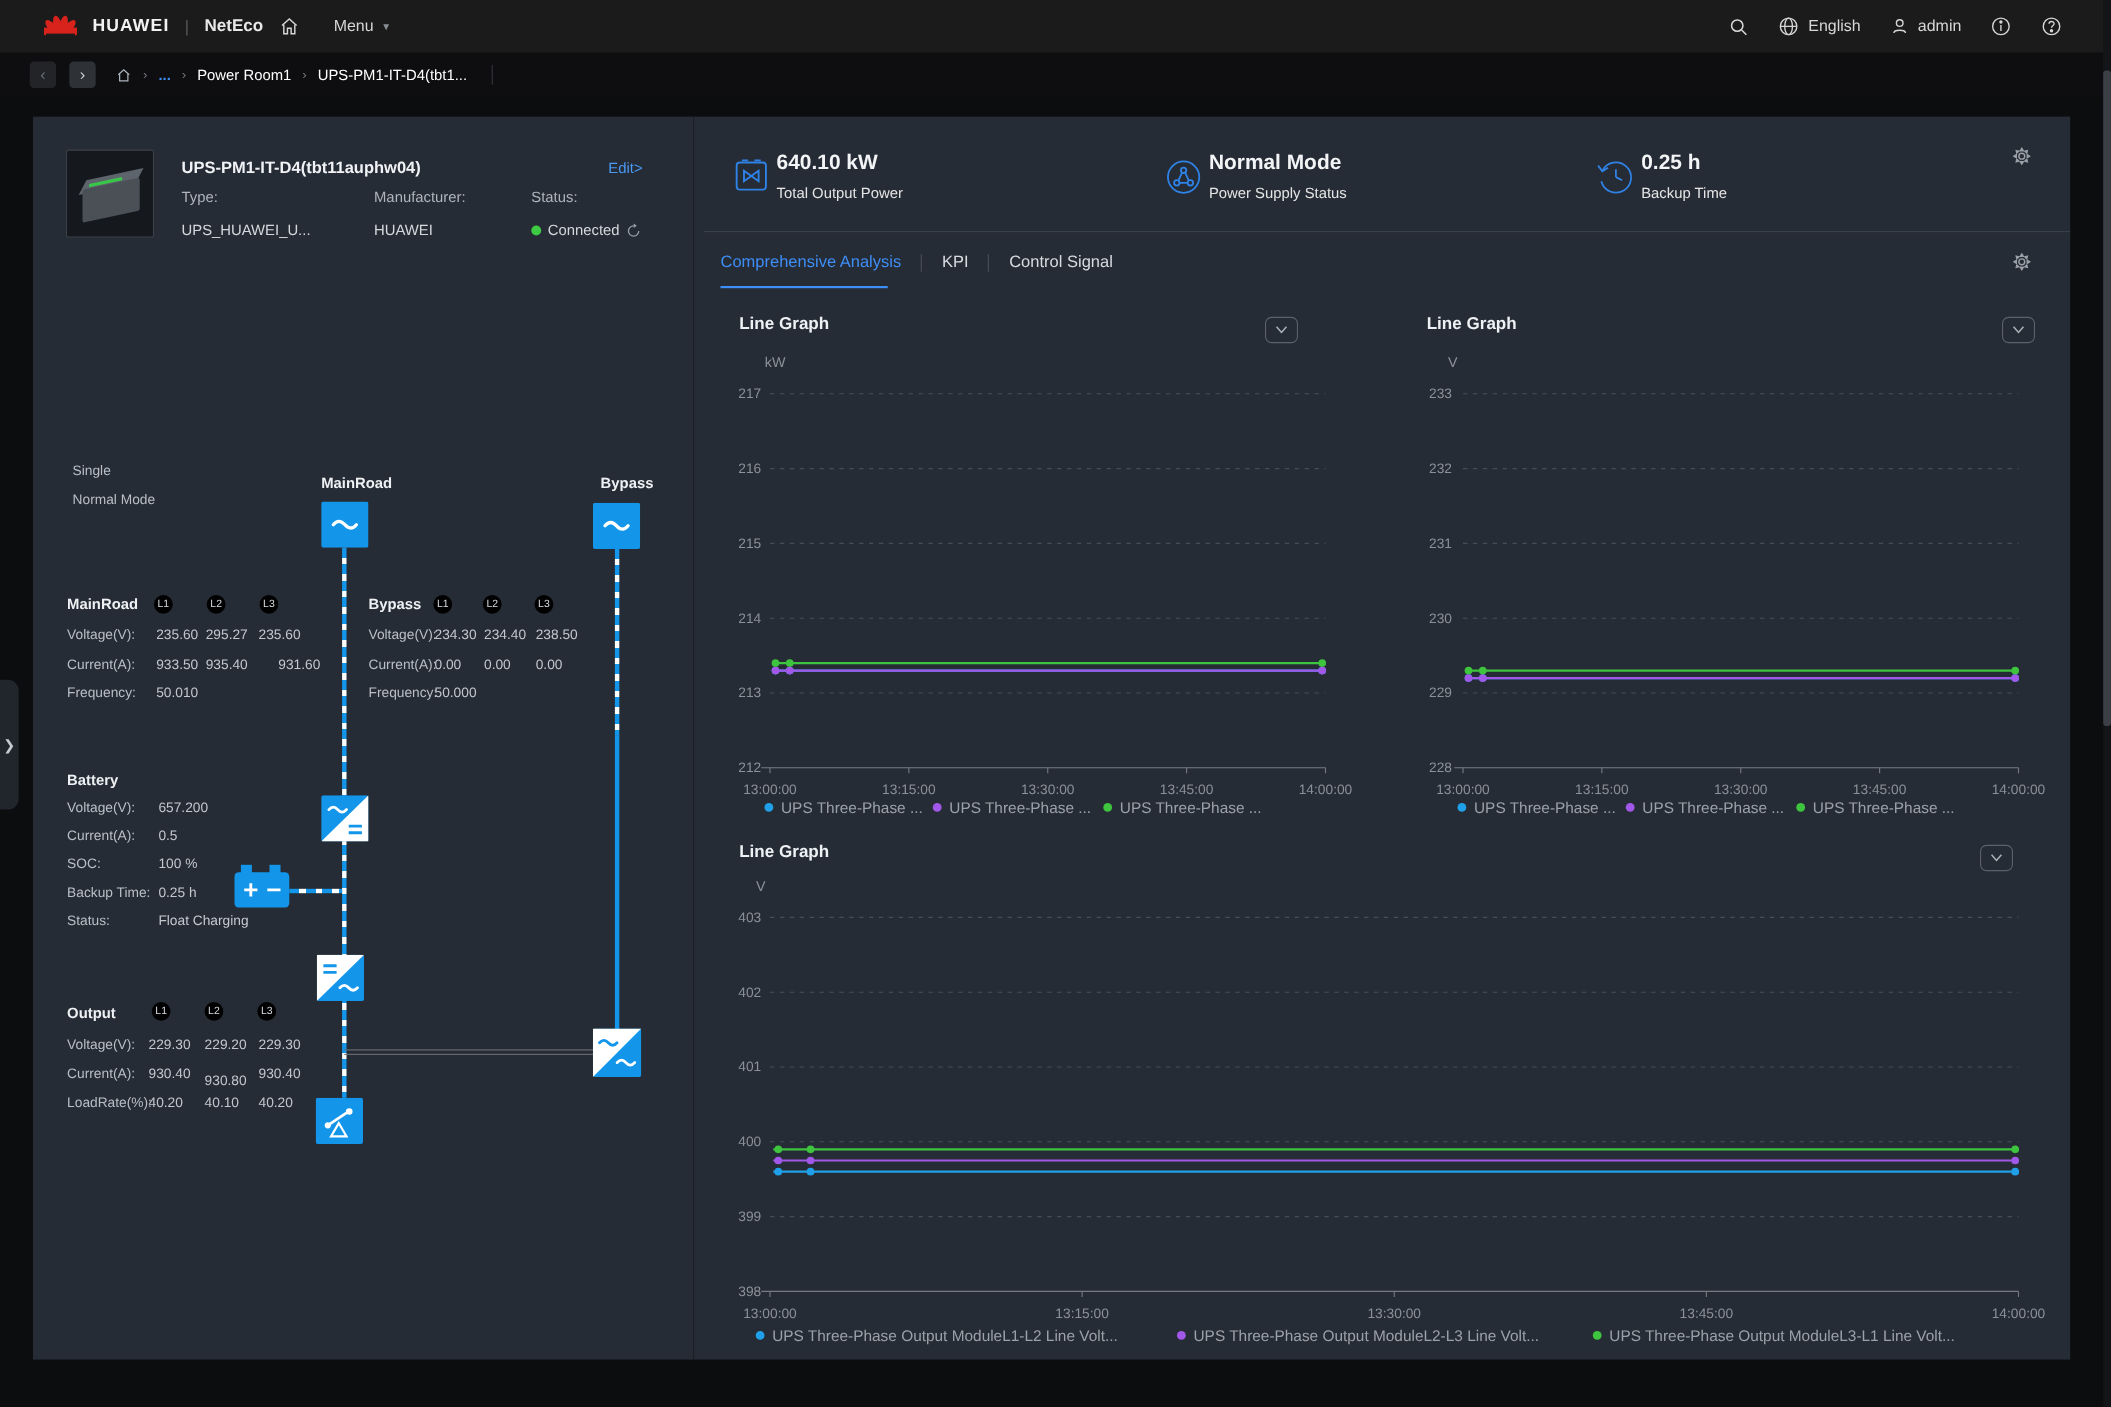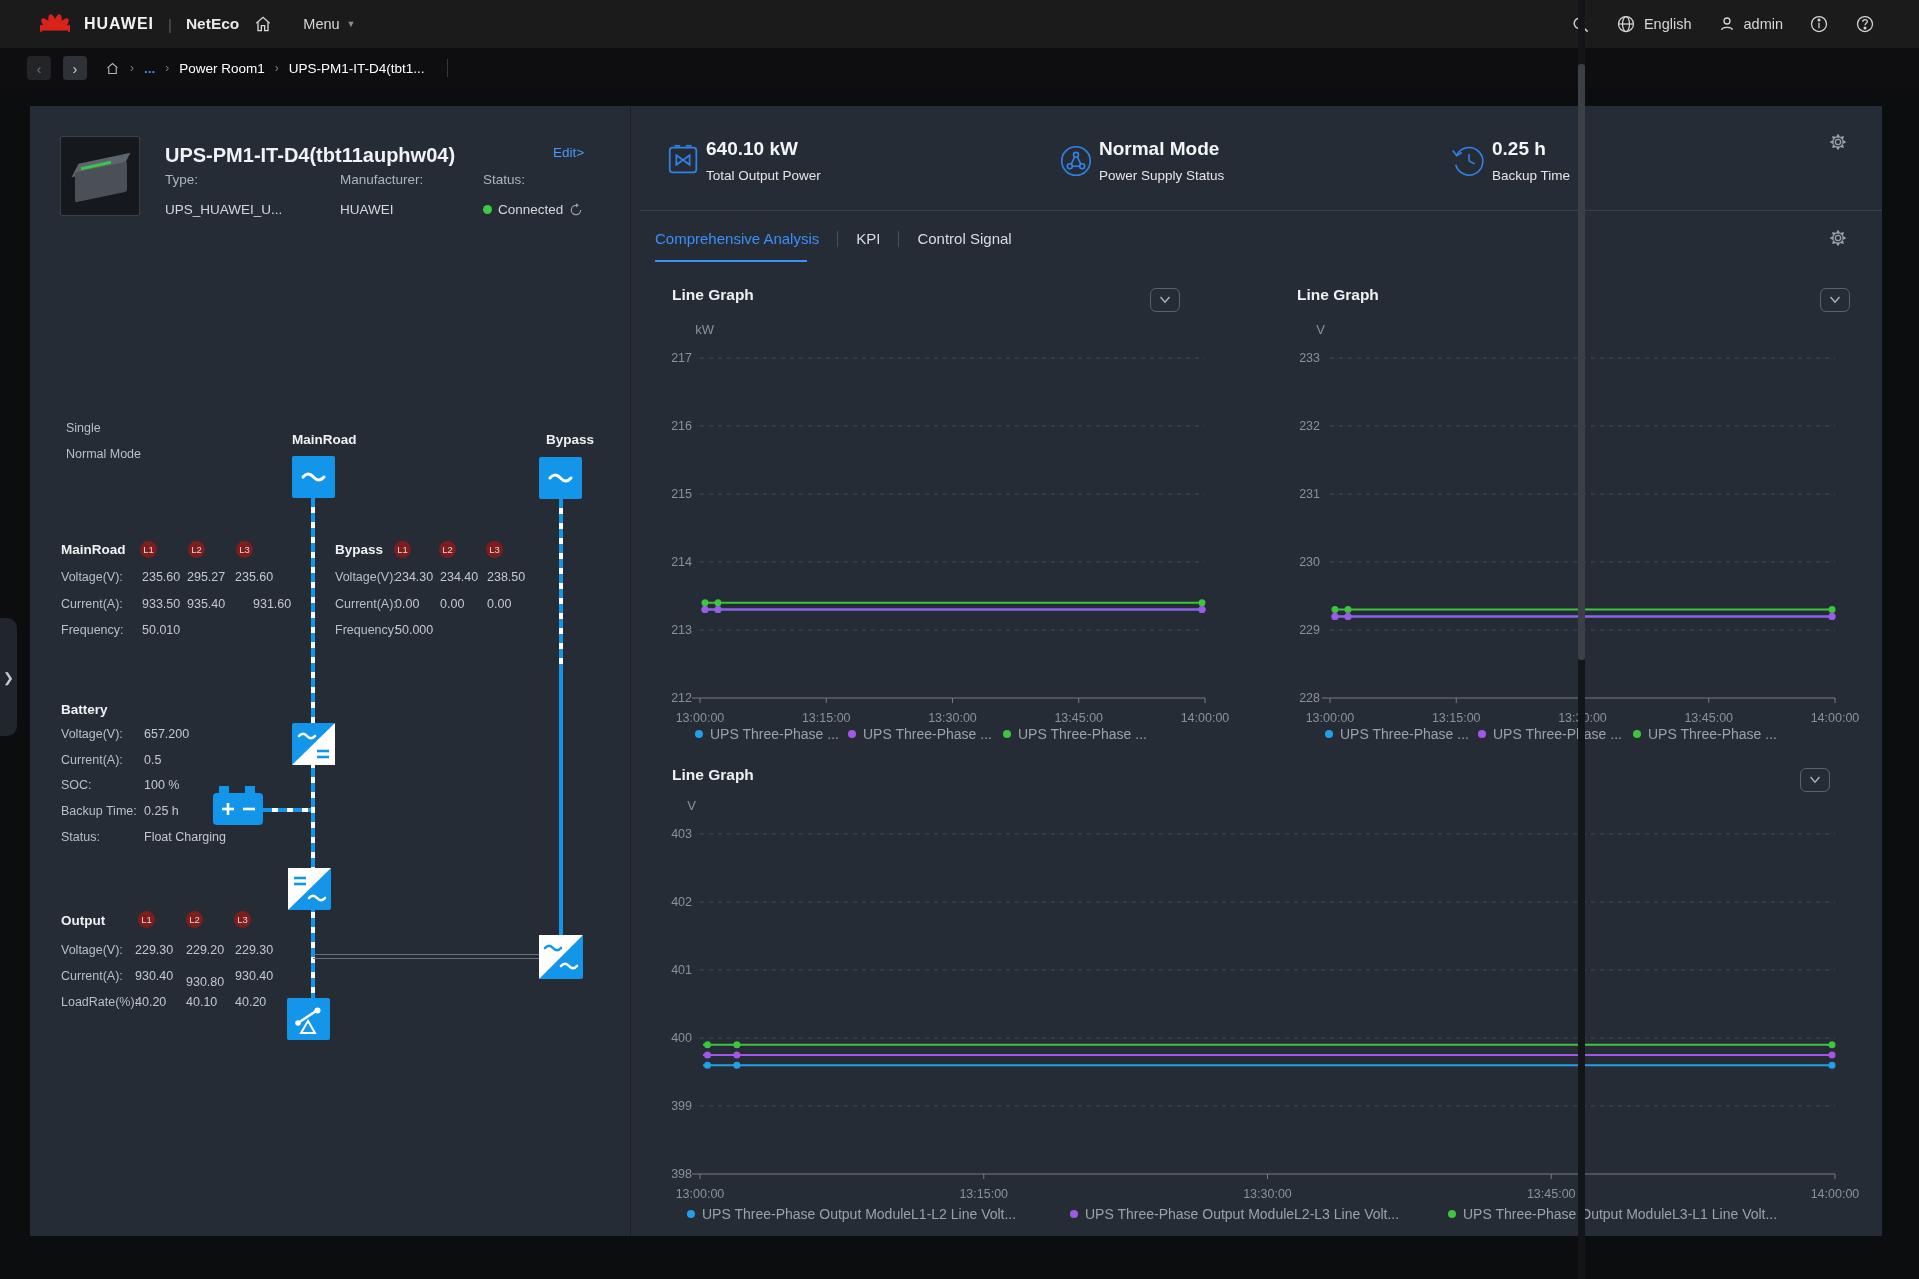--- a/index.html
+++ b/index.html
@@ -1,18 +1,18 @@
 <!DOCTYPE html>
 <html><head>
 <meta charset="utf-8">
 <style>
   * { margin:0; padding:0; box-sizing:border-box; }
   html,body { width:1919px; height:1279px; overflow:hidden; background:#0c0d0f;
               font-family:"Liberation Sans", sans-serif; }
-  #app { position:relative; width:1585px; height:1279px; background:#0c0d0f; }
+  #app { position:relative; width:1919px; height:1279px; background:#0c0d0f; }
 
   
   #topbar { position:absolute; left:0; top:0; width:1919px; height:48px; background:#1b1b1b;
             display:flex; align-items:center; justify-content:space-between; }
   .tb-left { display:flex; align-items:center; gap:14px; padding-left:40px; }
   .tb-right { display:flex; align-items:center; gap:26px; padding-right:44px; }
   .brand { color:#f2f2f2; font-weight:bold; font-size:16px; letter-spacing:1px; }
   .tb-sep { color:#5a5a5a; font-size:15px; }
   .product { color:#e8e8e8; font-size:15.5px; font-weight:bold; }
   .menu-wrap { display:flex; align-items:center; gap:7px; margin-left:16px; cursor:pointer; }
@@ -40,32 +40,32 @@
 
   .thumb { position:absolute; left:30px; top:30px; width:80px; height:80px; background:#15181d;
            border:1px solid #3a4047; border-radius:2px; overflow:hidden; }
   .thumb-body { position:absolute; left:14px; top:30px; width:52px; height:30px; background:#4b5056;
                 transform:skewY(-12deg); border-radius:2px; }
   .thumb-top { position:absolute; left:14px; top:22px; width:52px; height:12px; background:#5d646b;
                transform:skewY(-12deg) skewX(-30deg); }
   .thumb-led { position:absolute; left:20px; top:27px; width:30px; height:3px; background:#39c74a;
                transform:skewY(-12deg); }
 
-  .dev-title { position:absolute; left:135px; top:38px; font-size:20px; font-weight:bold; color:#f0f2f5;text-align:right; }
+  .dev-title { position:absolute; left:135px; top:38px; font-size:15px; font-weight:bold; color:#f0f2f5;text-align:right; }
   .edit-link { position:absolute; left:523px; top:39px; font-size:13.5px; color:#4a9af5; cursor:pointer; }
   .meta-label { position:absolute; font-size:13.5px; color:#aeb4bc; }
   .meta-value { position:absolute; font-size:13.5px; color:#d4d8dd; }
   .status-wrap { position:absolute; left:453px; top:96px; display:flex; align-items:center; gap:6px; }
   .status-dot { width:9px; height:9px; border-radius:50%; background:#3fca44; }
 
   
   .dlabel { position:absolute; font-size:12.5px; color:#b9bfc7; white-space:nowrap; }
   .dval   { position:absolute; font-size:12.5px; color:#c3c8cf; white-space:nowrap; }
   .dtitle { position:absolute; font-size:13.5px; font-weight:bold; color:#eef0f3; white-space:nowrap; }
-  .pill { position:absolute; width:17px; height:17px; border-radius:50%; background:#7f1d1d;
+  .pill { position:absolute; width:17px; height:17px; border-radius:50%; background:#000000;
           color:#d9dde2; font-size:9.5px; display:flex; align-items:center; justify-content:center; }
   .dsq { position:absolute; width:43px; height:42px; }
   .flowline { position:absolute; width:4px;
               background:repeating-linear-gradient(180deg,#1396ea 0 9px,#ffffff 9px 15px); }
   .flowline-h { position:absolute; height:4px;
               background:repeating-linear-gradient(90deg,#1396ea 0 9px,#ffffff 9px 15px); }
   .solidline { position:absolute; width:4px; background:#1396ea; }
   .grayline { position:absolute; height:5px; border-top:1px solid #6a7078; border-bottom:1px solid #6a7078; }
 
   

